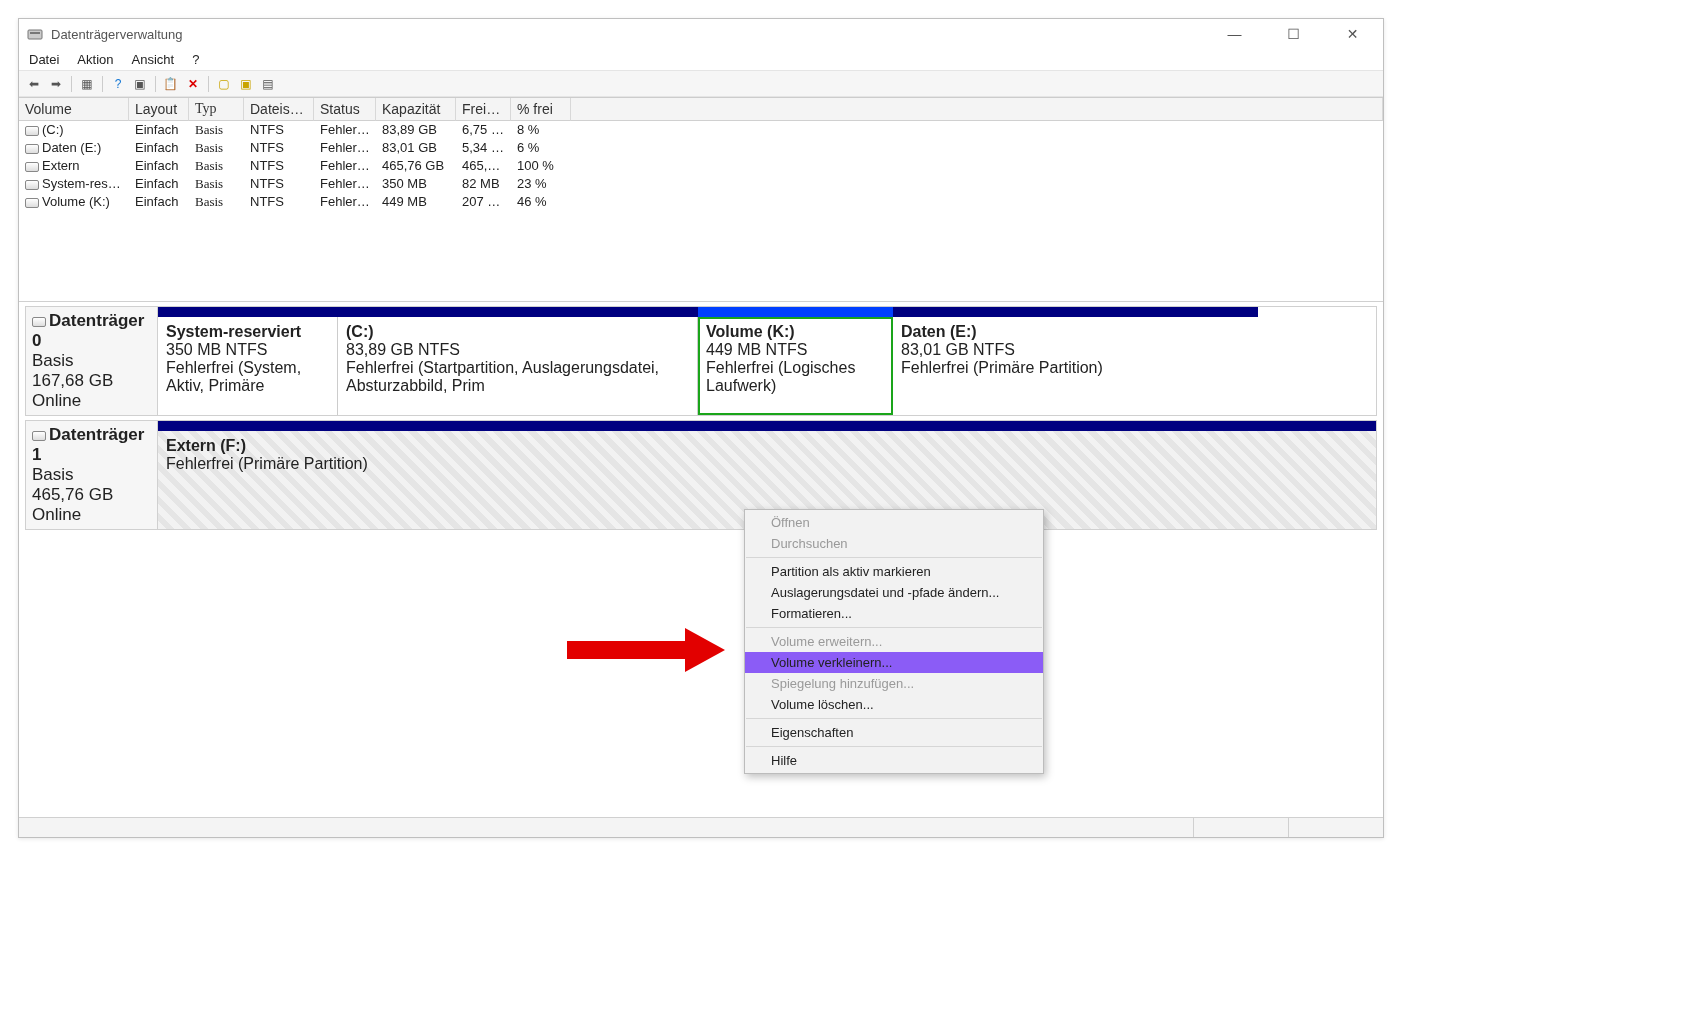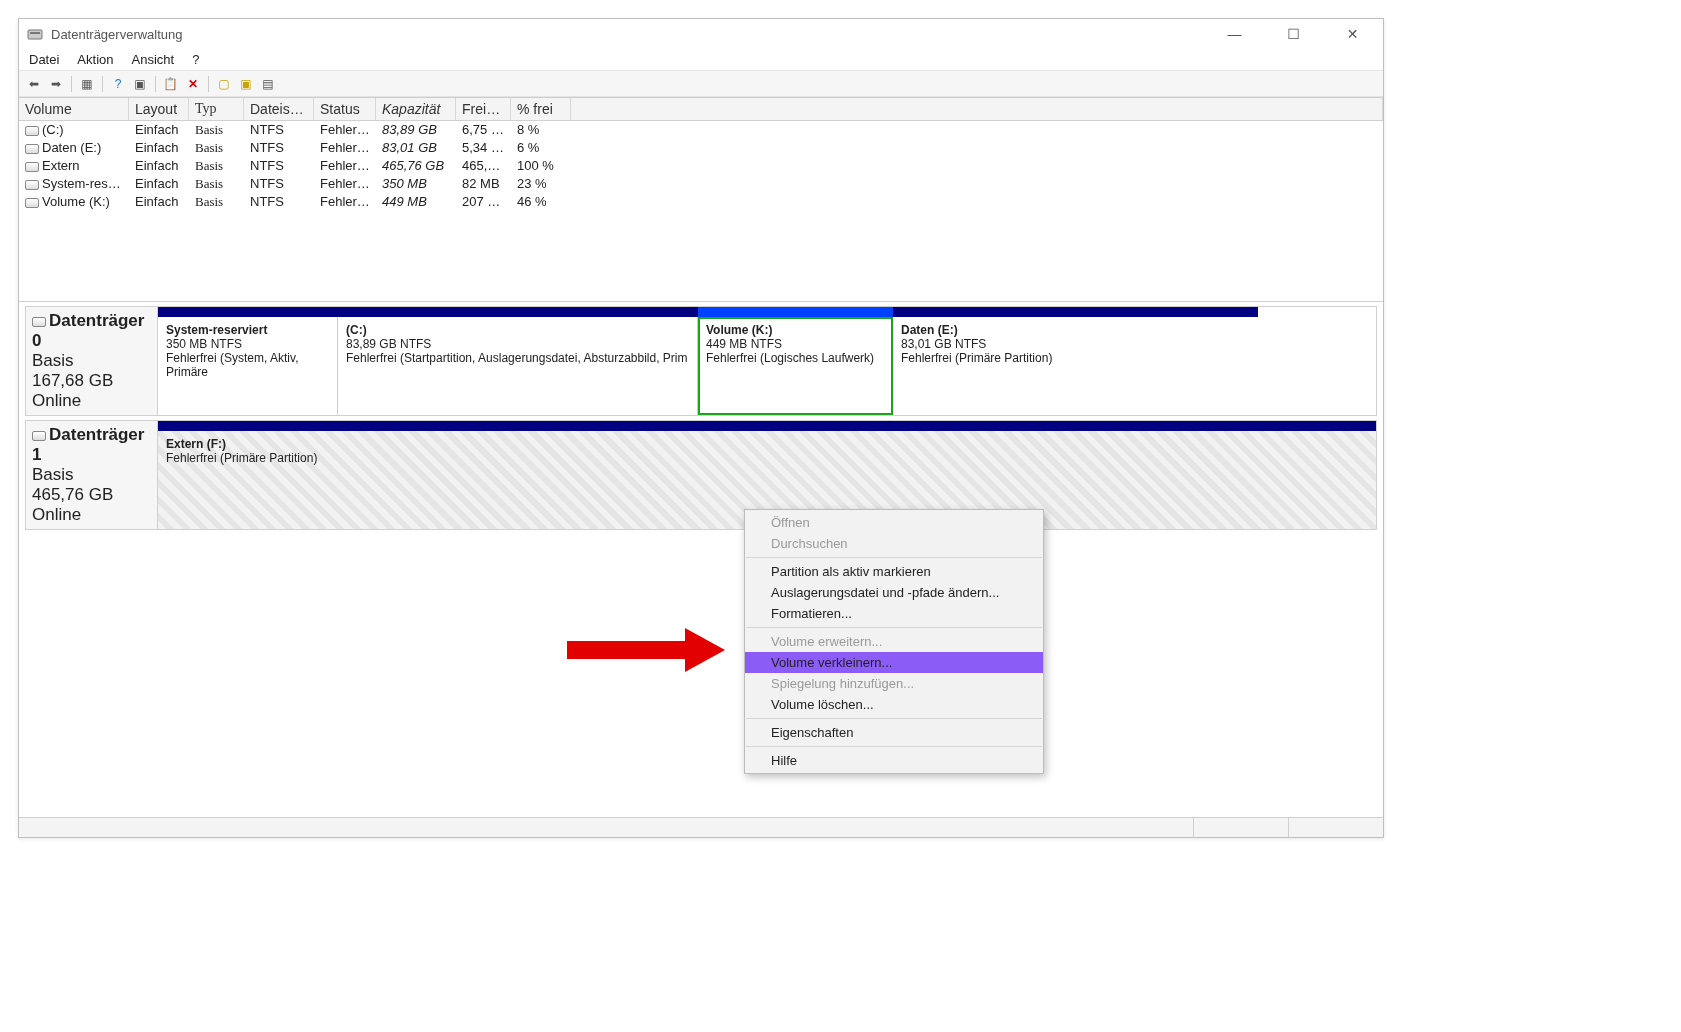--- a/index.html
+++ b/index.html
@@ -16,32 +16,32 @@
   .tb-btn { width:18px; height:18px; display:flex; align-items:center; justify-content:center; font-size:12px; color:#555;}
   .tb-sep { width:1px; height:16px; background:#ccc; margin:0 2px;}
   .content { flex:1; display:flex; flex-direction:column; overflow:hidden; border-top:1px solid #ccc;}
   
   .grid { border-bottom:1px solid #d0d0d0; }
   .grid-header { display:flex; background:#f4f4f4; font-size:14px; color:#333;}
   .grid-header .col { border-right:1px solid #d8d8d8; border-bottom:1px solid #d0d0d0; padding:3px 6px; overflow:hidden; white-space:nowrap; text-overflow:ellipsis;}
   .grid-body { font-size:13px; color:#222; height:180px;}
   .grid-row { display:flex;}
   .grid-row .cell { padding:1px 6px; overflow:hidden; white-space:nowrap; text-overflow:ellipsis;}
-  .cw0{width:110px;} .cw1{width:60px;} .cw2{width:55px;font-family:Liberation Serif, serif;} .cw3{width:70px;} .cw4{width:62px;} .cw5{width:80px;font-style:italic;} .cw6{width:55px;} .cw7{width:60px;}
+  .cw0{width:110px;} .cw1{width:60px;} .cw2{width:55px;font-family:Liberation Serif, serif;} .cw3{width:70px;} .cw4{width:62px;} .cw5{width:80px;} .cw6{width:55px;} .cw7{width:60px;}
   .drive-ico{display:inline-block;width:14px;height:10px;border:1px solid #888;border-radius:2px;margin-right:3px;vertical-align:middle;background:linear-gradient(#fff,#ddd);}
   
   .disks { flex:1; padding:4px 6px 6px 6px; overflow:hidden;}
   .disk { display:flex; margin-bottom:4px; }
   .disk-info { width:132px; background:#f6f6f6; border:1px solid #d0d0d0; border-right:none; padding:4px 6px; font-size:17px; color:#222;}
   .disk-info .dname{font-weight:600;}
   .disk-layout { flex:1; display:flex; flex-direction:column; border:1px solid #d0d0d0;}
   .disk-bar { height:10px; display:flex;}
   .bar-seg { background:#000080;}
   .disk-parts { flex:1; display:flex;}
-  .part { border-right:1px solid #ccc; padding:6px 8px; font-size:12px; color:#222; overflow:hidden;}
+  .part { border-right:1px solid #ccc; padding:6px 8px; font-size:16px; color:#222; overflow:hidden;}
   .part:last-child{border-right:none;}
   .part.sel{outline:2px solid #1aa51a; outline-offset:-2px; }
   .bar-sel{background:#0040ff;}
   .stripes{ background: repeating-linear-gradient(45deg,#f2f2f2 0 6px,#e5e5e5 6px 12px); }
   .part .p-title{font-weight:600;}
   
   .ctx { position:absolute; width:300px; background:#f2f2f2; border:1px solid #bcbcbc; box-shadow:2px 3px 8px rgba(0,0,0,.25); font-size:13px; padding:2px 0;}
   .ctx .mi{padding:3px 26px; color:#222;}
   .ctx .mi.dis{color:#9a9a9a;}
   .ctx .mi.sel{background:#8b5cf6;}

